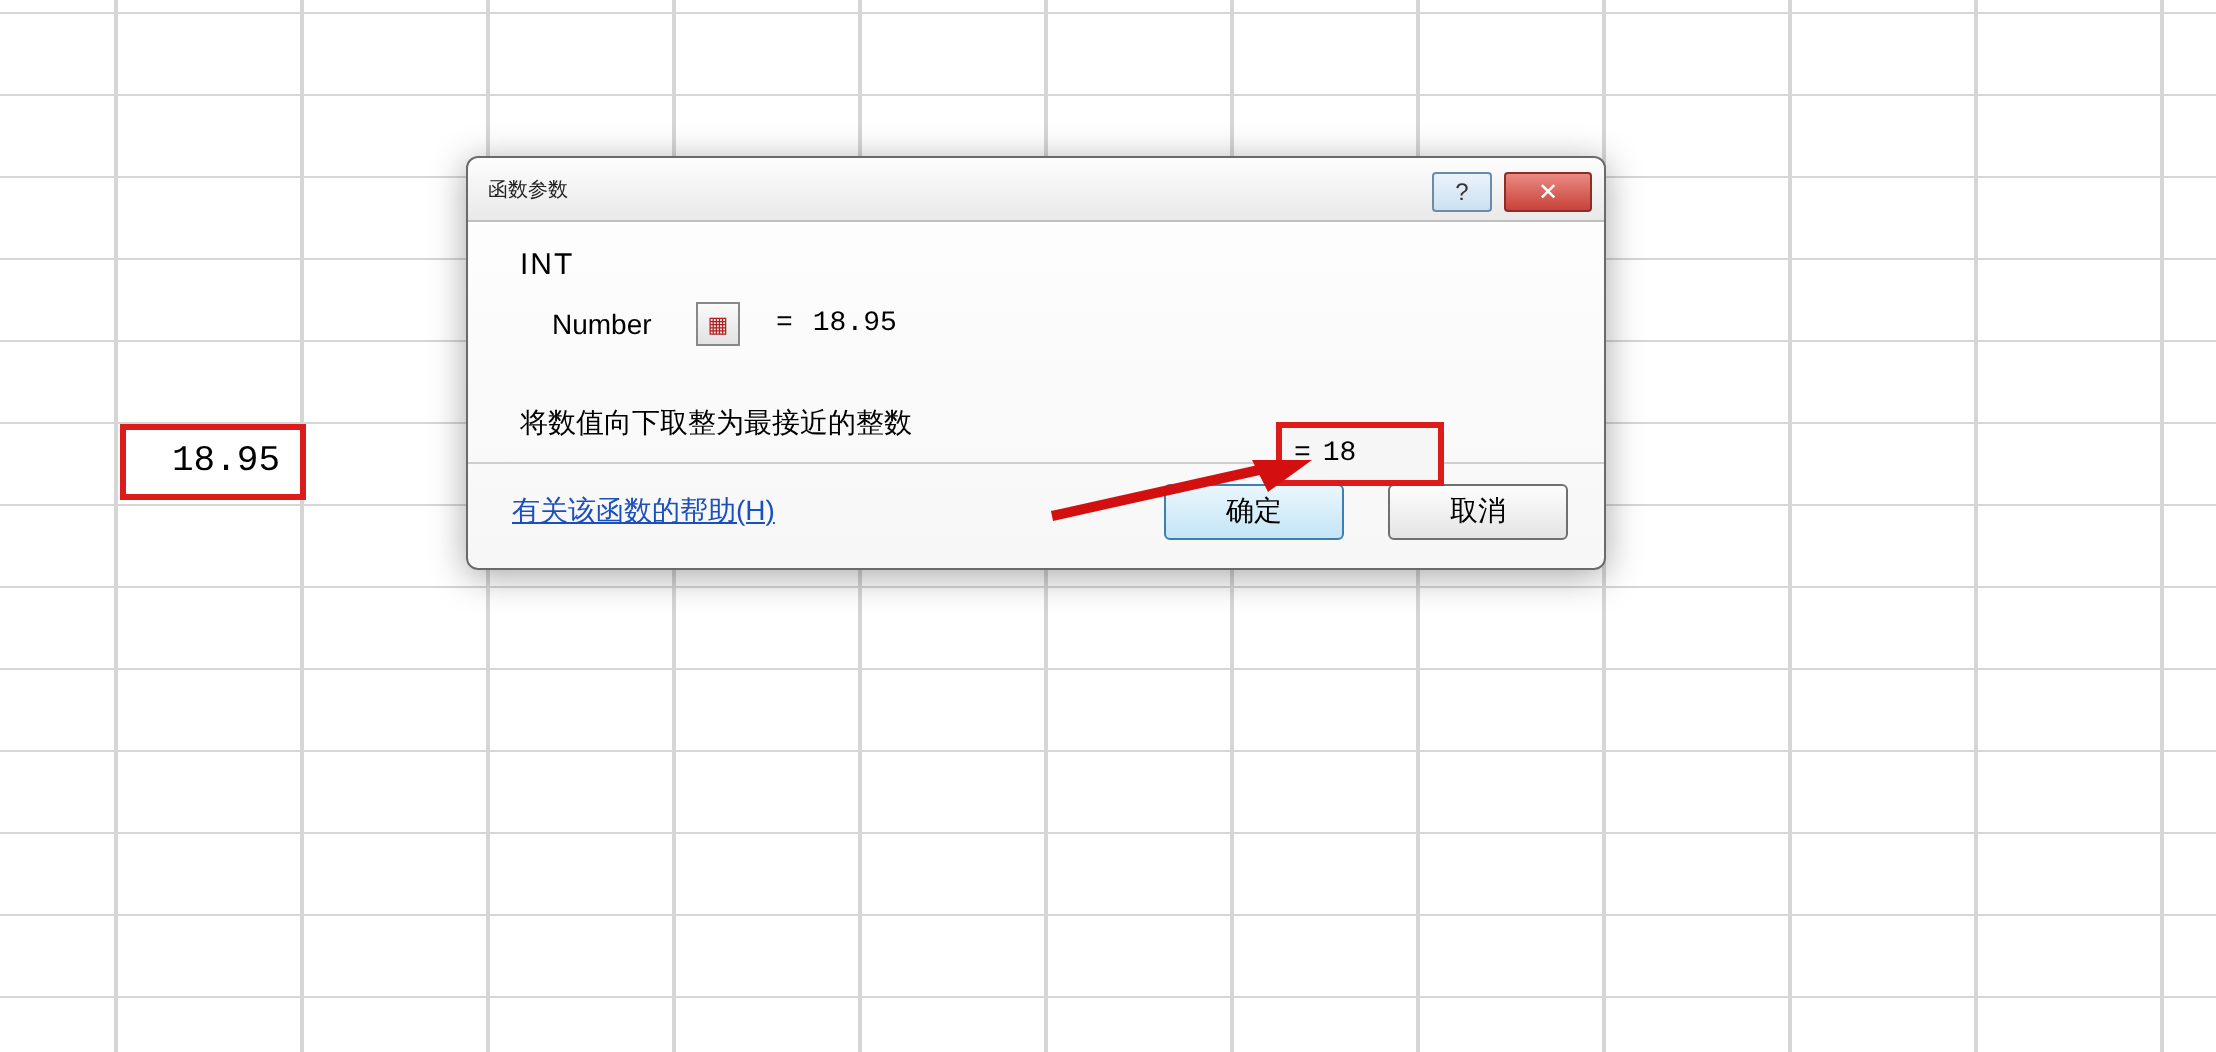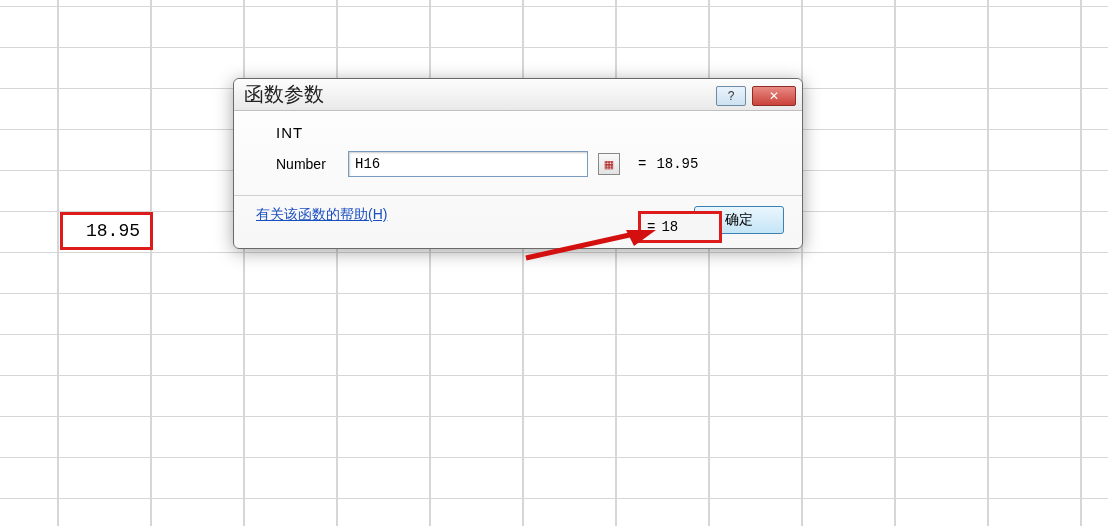--- a/index.html
+++ b/index.html
@@ -64,41 +64,41 @@
     box-shadow: 0 3px 18px rgba(0,0,0,0.35);
   }
   .titlebar {
     height: 32px;
     background: linear-gradient(#fdfdfd,#e9e9e9);
     border-bottom: 1px solid #bfbfbf;
     border-radius: 6px 6px 0 0;
     display: flex; align-items:center;
     padding: 0 0 0 10px;
   }
-  .titlebar .title { flex:1; font-size:20px; color:#222; }
+  .titlebar .title { flex:1; font-size:10px; color:#222; }
   .winbtns { display:flex; gap:6px; padding:3px 6px 0 0;}
   .winbtn {
     width: 44px; height: 20px;
     border-radius: 2px;
     display:flex; align-items:center; justify-content:center;
     font-size:12px; color:#333;
     border:1px solid #888;
     background:linear-gradient(#f7f7f7,#dedede);
   }
   .winbtn.help { width:30px; background:linear-gradient(#eaf3fb,#cde1f1); border-color:#6d8aa6;}
   .winbtn.close {
     background: linear-gradient(#e98a83,#c9423a);
     border-color:#8e2c26; color:#fff; width:44px;
   }
 
   .dlg-body {
     padding: 10px 18px 14px 22px;
     border-top:1px solid #fff;
   }
-  .fn-name { font-size:15px; margin:2px 0 10px 20px; letter-spacing:1px; }
+  .fn-name { font-size:15px; margin:2px 0 10px 4px; letter-spacing:1px; }
   .argrow { display:flex; align-items:center; gap:10px; margin:2px 0 18px 20px; }
   .argrow .lbl { width:62px; text-align:left; }
   .argrow input {
     width: 240px; height:26px;
     border:1px solid #7a9ac0;
     background:#fff;
     padding:2px 6px;
     font-family:"Courier New",monospace;
     font-size:14px;
     box-shadow: inset 1px 1px 2px rgba(0,0,0,0.2);
@@ -122,21 +122,21 @@
     padding:0 6px;
     font-family:"Courier New",monospace;
     background:#f6f6f6;
   }
 
   .desc { margin: 30px 0 8px 4px; font-size:14px; }
   .argdesc { text-align:center; margin: 6px 0 18px 0; font-size:14px; }
   .hr { border-top:1px solid #cfcfcf; margin: 10px -18px 10px -22px; }
   .calcres { margin: 2px 0 14px 4px; font-size:14px; }
   .calcres .v { font-family:"Courier New",monospace; margin-left:6px;}
-  .footer { display:flex; align-items:flex-start; }
+  .footer { display:flex; align-items:center; }
   .helplink { color:#1a4fc0; text-decoration:underline; cursor:pointer; flex:1; font-size:14px;}
   .btn {
     min-width: 90px; height:28px;
     border:1px solid #707070;
     border-radius:3px;
     background:linear-gradient(#fdfdfd,#e4e4e4);
     margin-left:22px;
     font-size:14px;
     cursor:pointer;
   }
@@ -202,42 +202,43 @@
           <span>✕</span>
         </div>
     </div>
   </div>
 
   <div class="dlg-body" style="position:relative;">
     <div class="fn-name">INT</div>
 
     <div class="argrow">
       <div class="lbl">Number</div>
-      <input type="text" value="H16" style="">
       <div class="refbtn">
         <span>▦</span>
       </div>
       <span class="eq">=</span>
       <span class="eq-val">18.95</span>
     </div>
 
     <div class="result-callout">
       <span>=</span>
       <span>18</span>
     </div>
 
     <div class="arrow">
       <svg viewBox="0 0 130 30">
         <line x1="0" y1="28" x2="108" y2="4" stroke="#d40f0f" stroke-width="5"></line>
         <polygon points="130,0 100,0 108,16" fill="#d40f0f"></polygon>
       </svg>
     </div>
 
+    <div class="desc">将数值向下取整为最接近的整数</div>
 
     <div class="hr"></div>
 
 
     <div class="footer">
       <span class="helplink">有关该函数的帮助(H)</span>
       <button class="btn primary">确定</button>
+      <button class="btn">取消</button>
     </div>
   </div>
 </div>
 
 </body></html>

